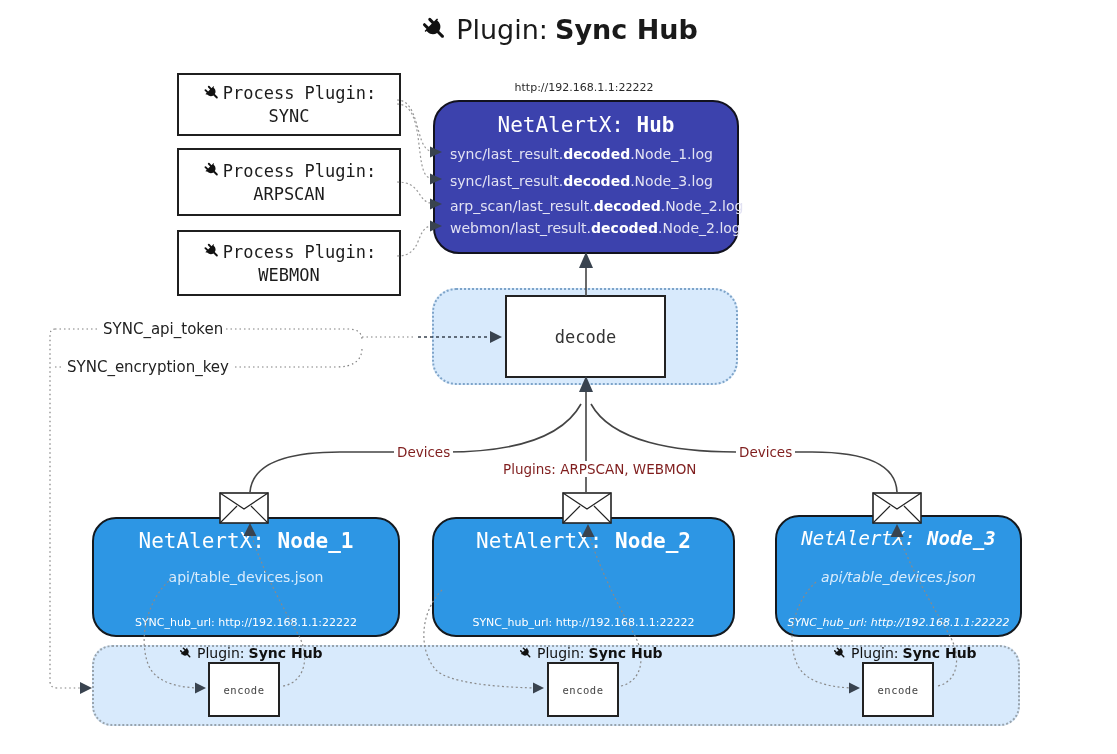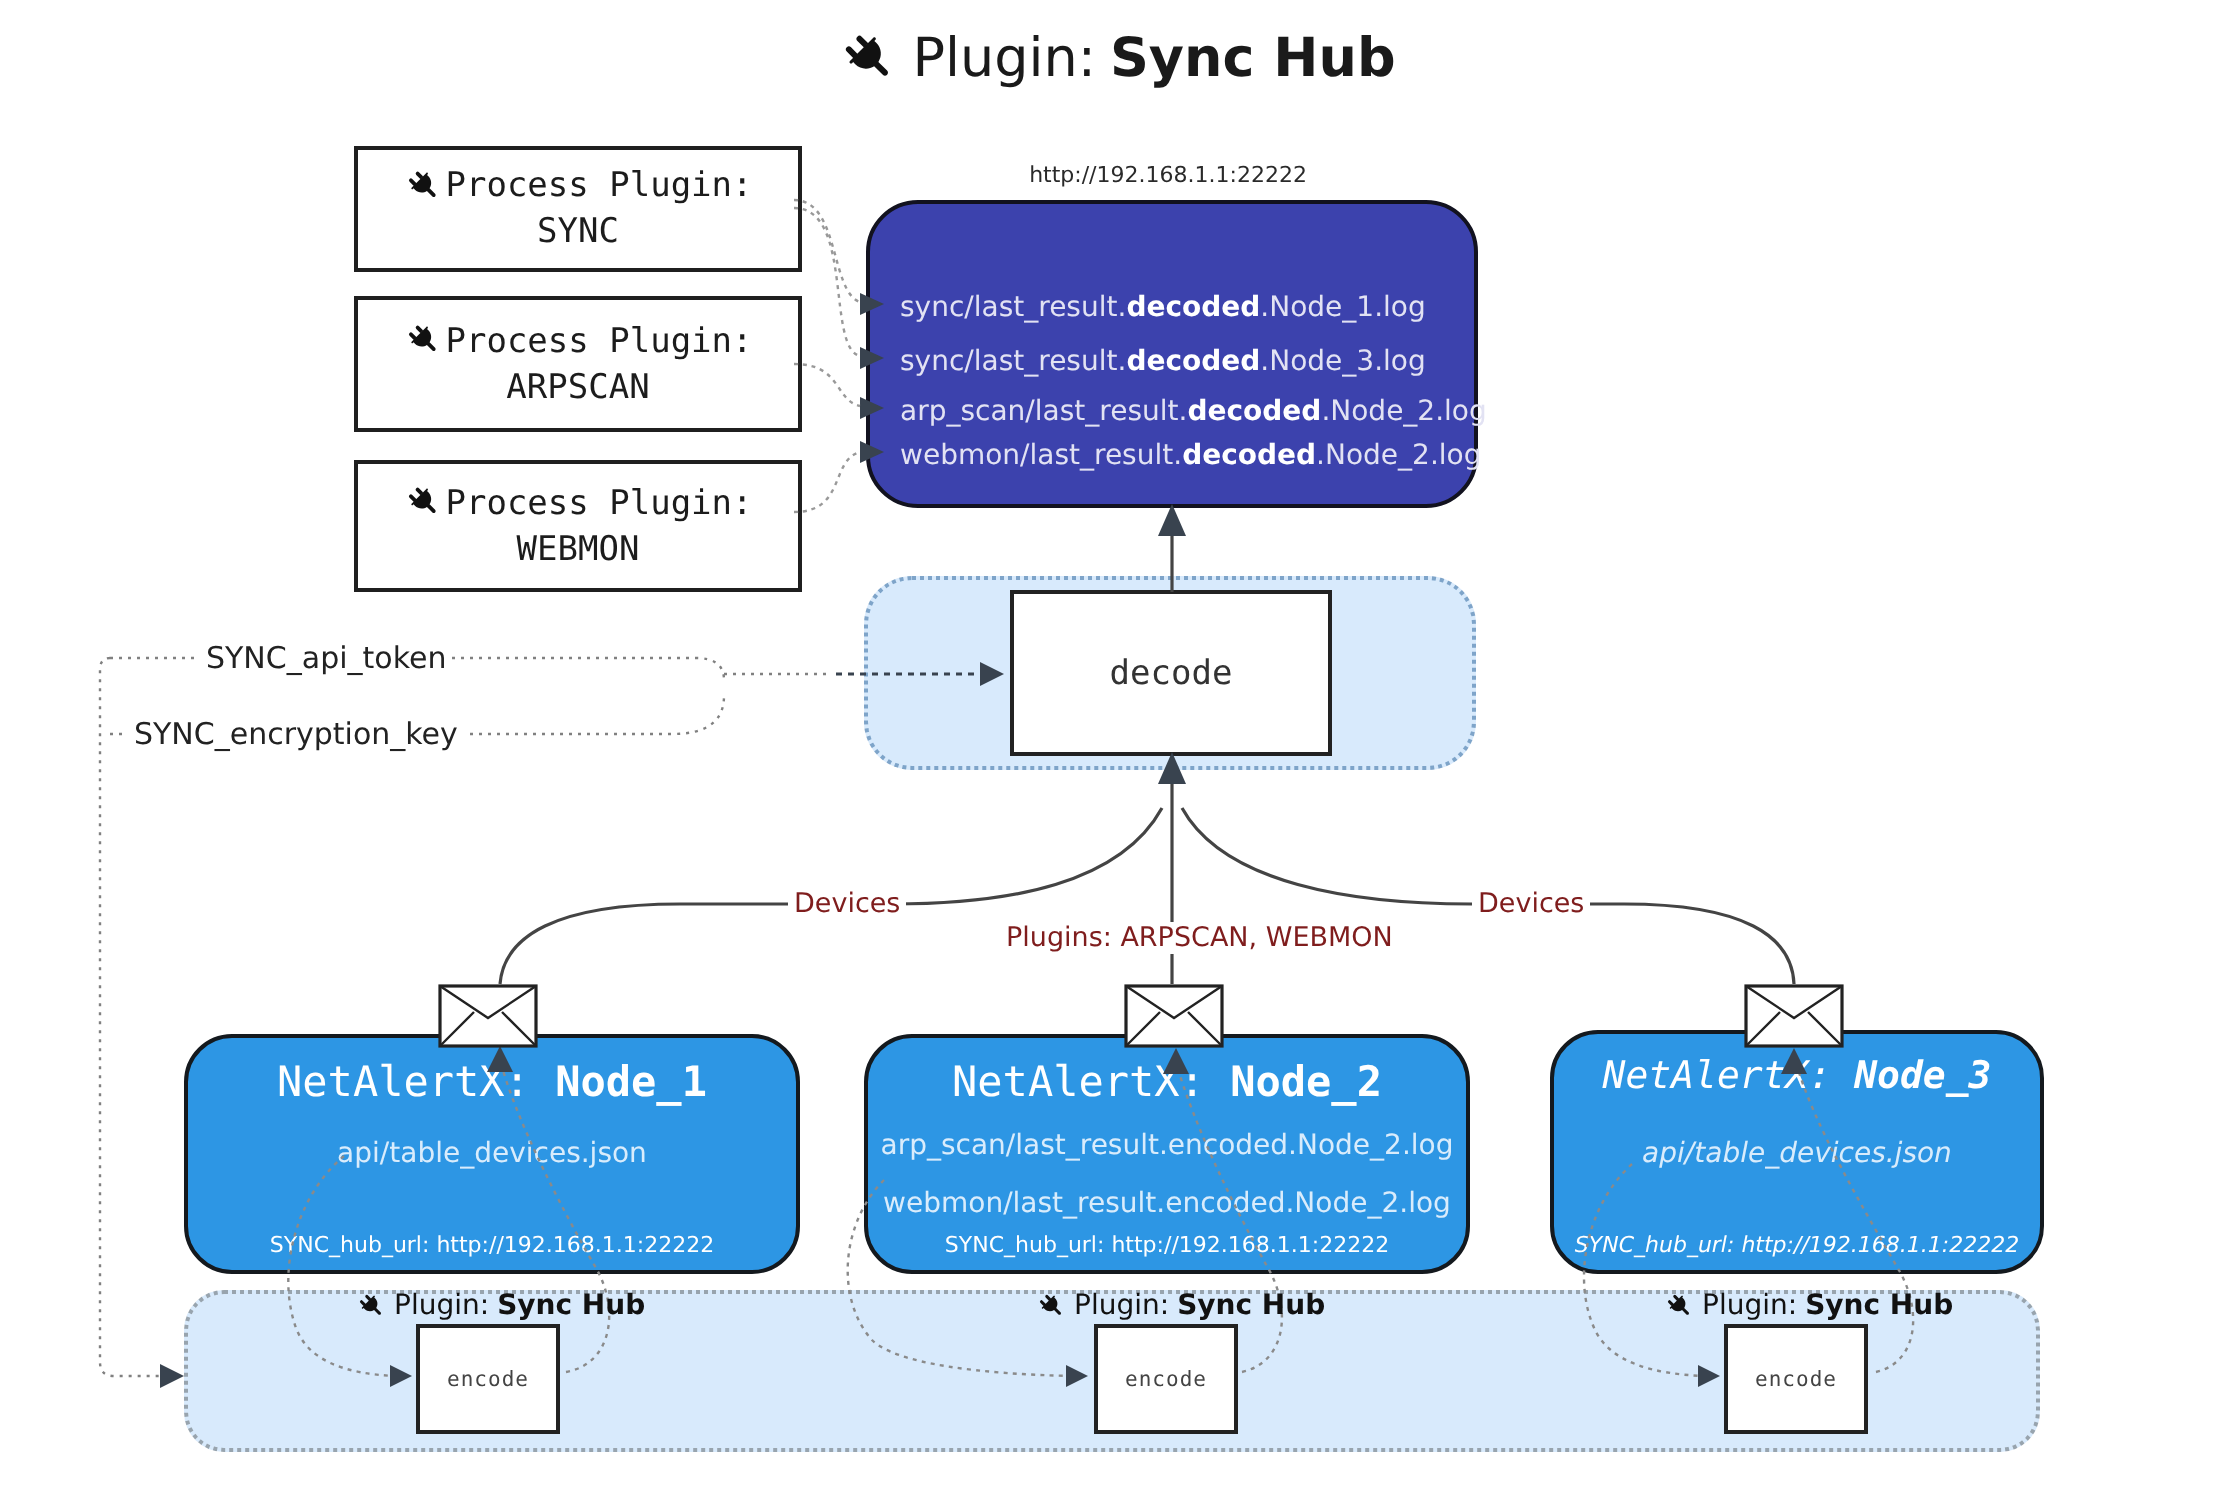--- a/index.html
+++ b/index.html
@@ -167,20 +167,24 @@
             <path fill="#111" d="M320 32a32 32 0 1 0 -64 0v96h64V32zM160 32a32 32 0 1 0 -64 0v96h64V32zM48 128c-8.8 0-16 7.2-16 16s7.2 16 16 16h16v32c0 77.4 55 142 128 156.8V480c0 17.7 14.3 32 32 32s32-14.3 32-32V348.8C329 334 384 269.4 384 192V160h16c8.8 0 16-7.2 16-16s-7.2-16-16-16H48z"></path>
           </g>
         </svg>
       <span>Process Plugin:</span>
     </span>
     <span>WEBMON</span>
   </div>
 
   <div class="hub-url">http://192.168.1.1:22222</div>
   <div class="hub">
+    <div class="hub-title">
+      <span>NetAlertX:</span>
+      <b>Hub</b>
+    </div>
     <div class="hub-row" style="top:44px;"><span>sync/last_result.</span><b>decoded</b><span>.Node_1.log</span></div>
     <div class="hub-row" style="top:71px;"><span>sync/last_result.</span><b>decoded</b><span>.Node_3.log</span></div>
     <div class="hub-row" style="top:96px;"><span>arp_scan/last_result.</span><b>decoded</b><span>.Node_2.log</span></div>
     <div class="hub-row" style="top:118px;"><span>webmon/last_result.</span><b>decoded</b><span>.Node_2.log</span></div>
   </div>
 
   <div class="dpanel"></div>
   <div class="dbox">decode</div>
 
   <div class="lbl cfg" style="left:100px;top:320px;">SYNC_api_token</div>
@@ -195,24 +199,20 @@
       <span>NetAlertX:</span> <b>Node_1</b>
     </div>
     <div class="node-files" style="top:50px;">
       <span>api/table_devices.json</span>
     </div>
     <div class="node-url">SYNC_hub_url: http://192.168.1.1:22222</div>
   </div>
   <div class="node" style="left:432px;top:517px;width:303px;height:120px;">
     <div class="node-title">
       <span>NetAlertX:</span> <b>Node_2</b>
-    </div>
-    <div class="node-files" style="top:46px;">
-      <span>arp_scan/last_result.encoded.Node_2.log</span>
-      <span>webmon/last_result.encoded.Node_2.log</span>
     </div>
     <div class="node-url">SYNC_hub_url: http://192.168.1.1:22222</div>
   </div>
   <div class="node" style="left:775px;top:515px;width:247px;height:122px;font-style:italic;">
     <div class="node-title" style="font-size:19px;">
       <span>NetAlertX:</span> <b>Node_3</b>
     </div>
     <div class="node-files" style="top:52px;">
       <span>api/table_devices.json</span>
     </div>

